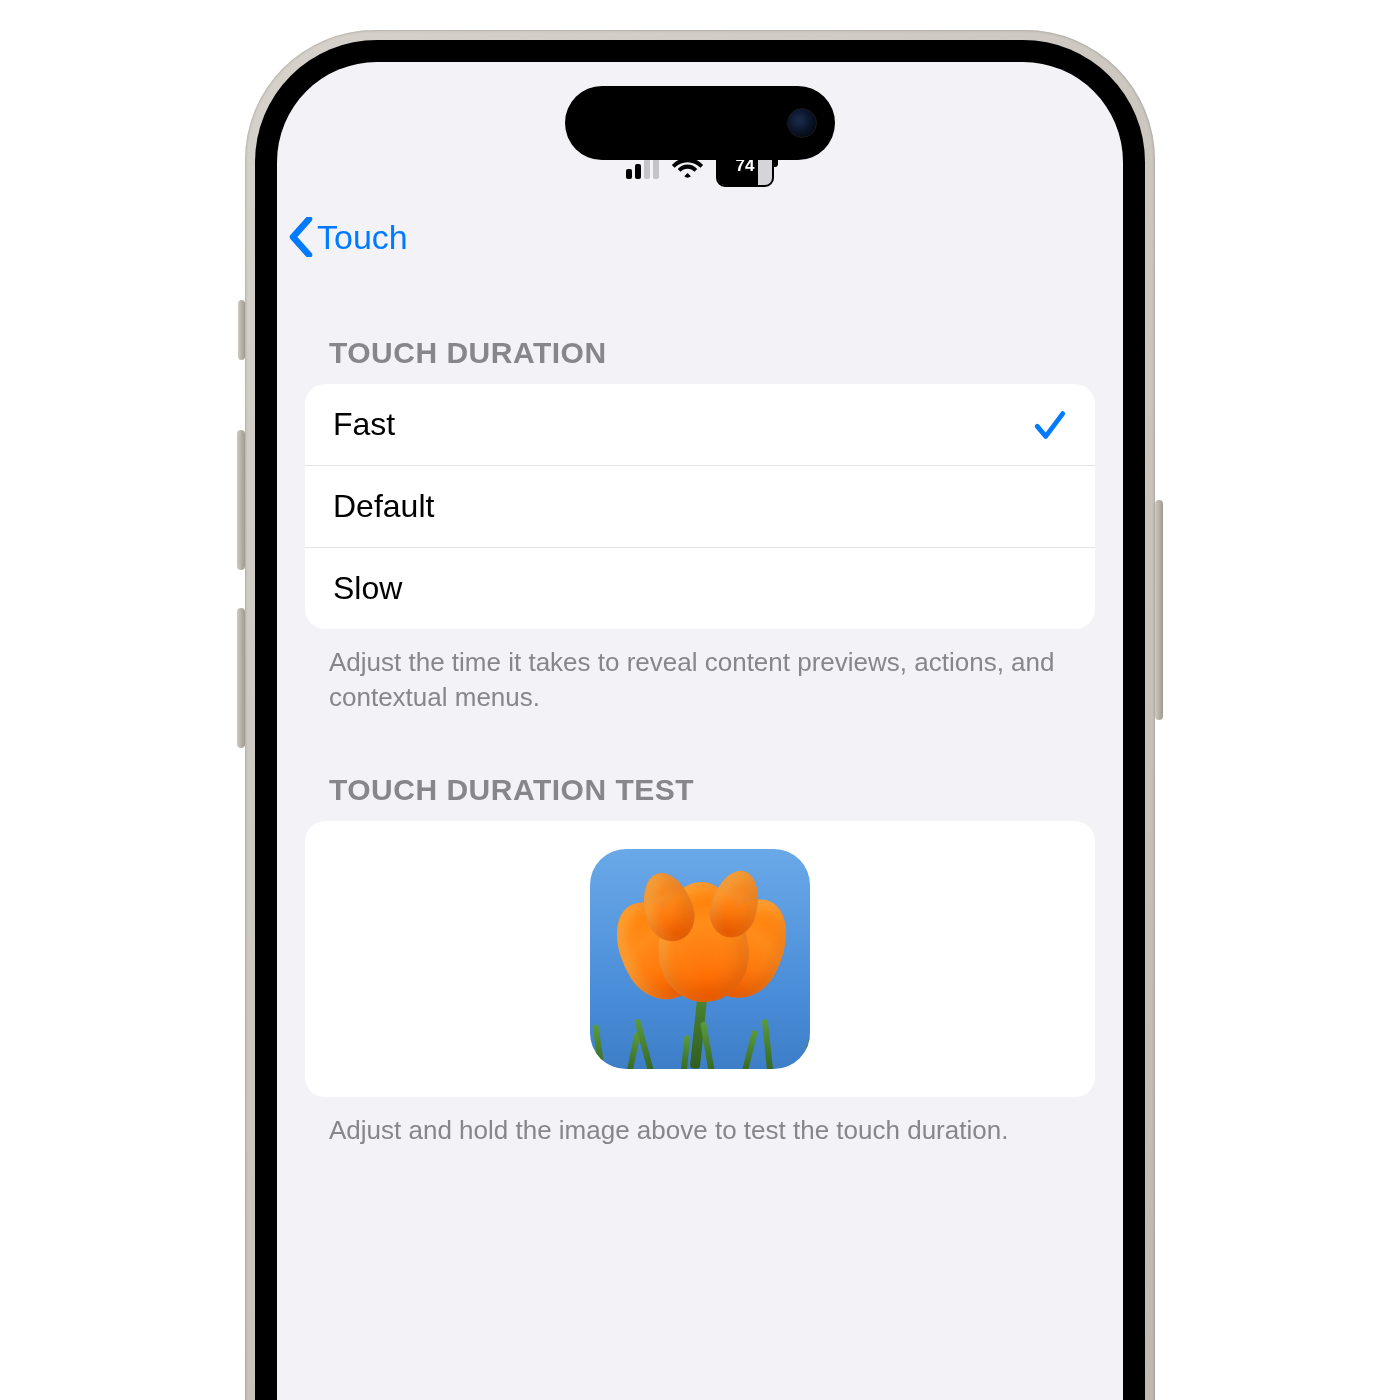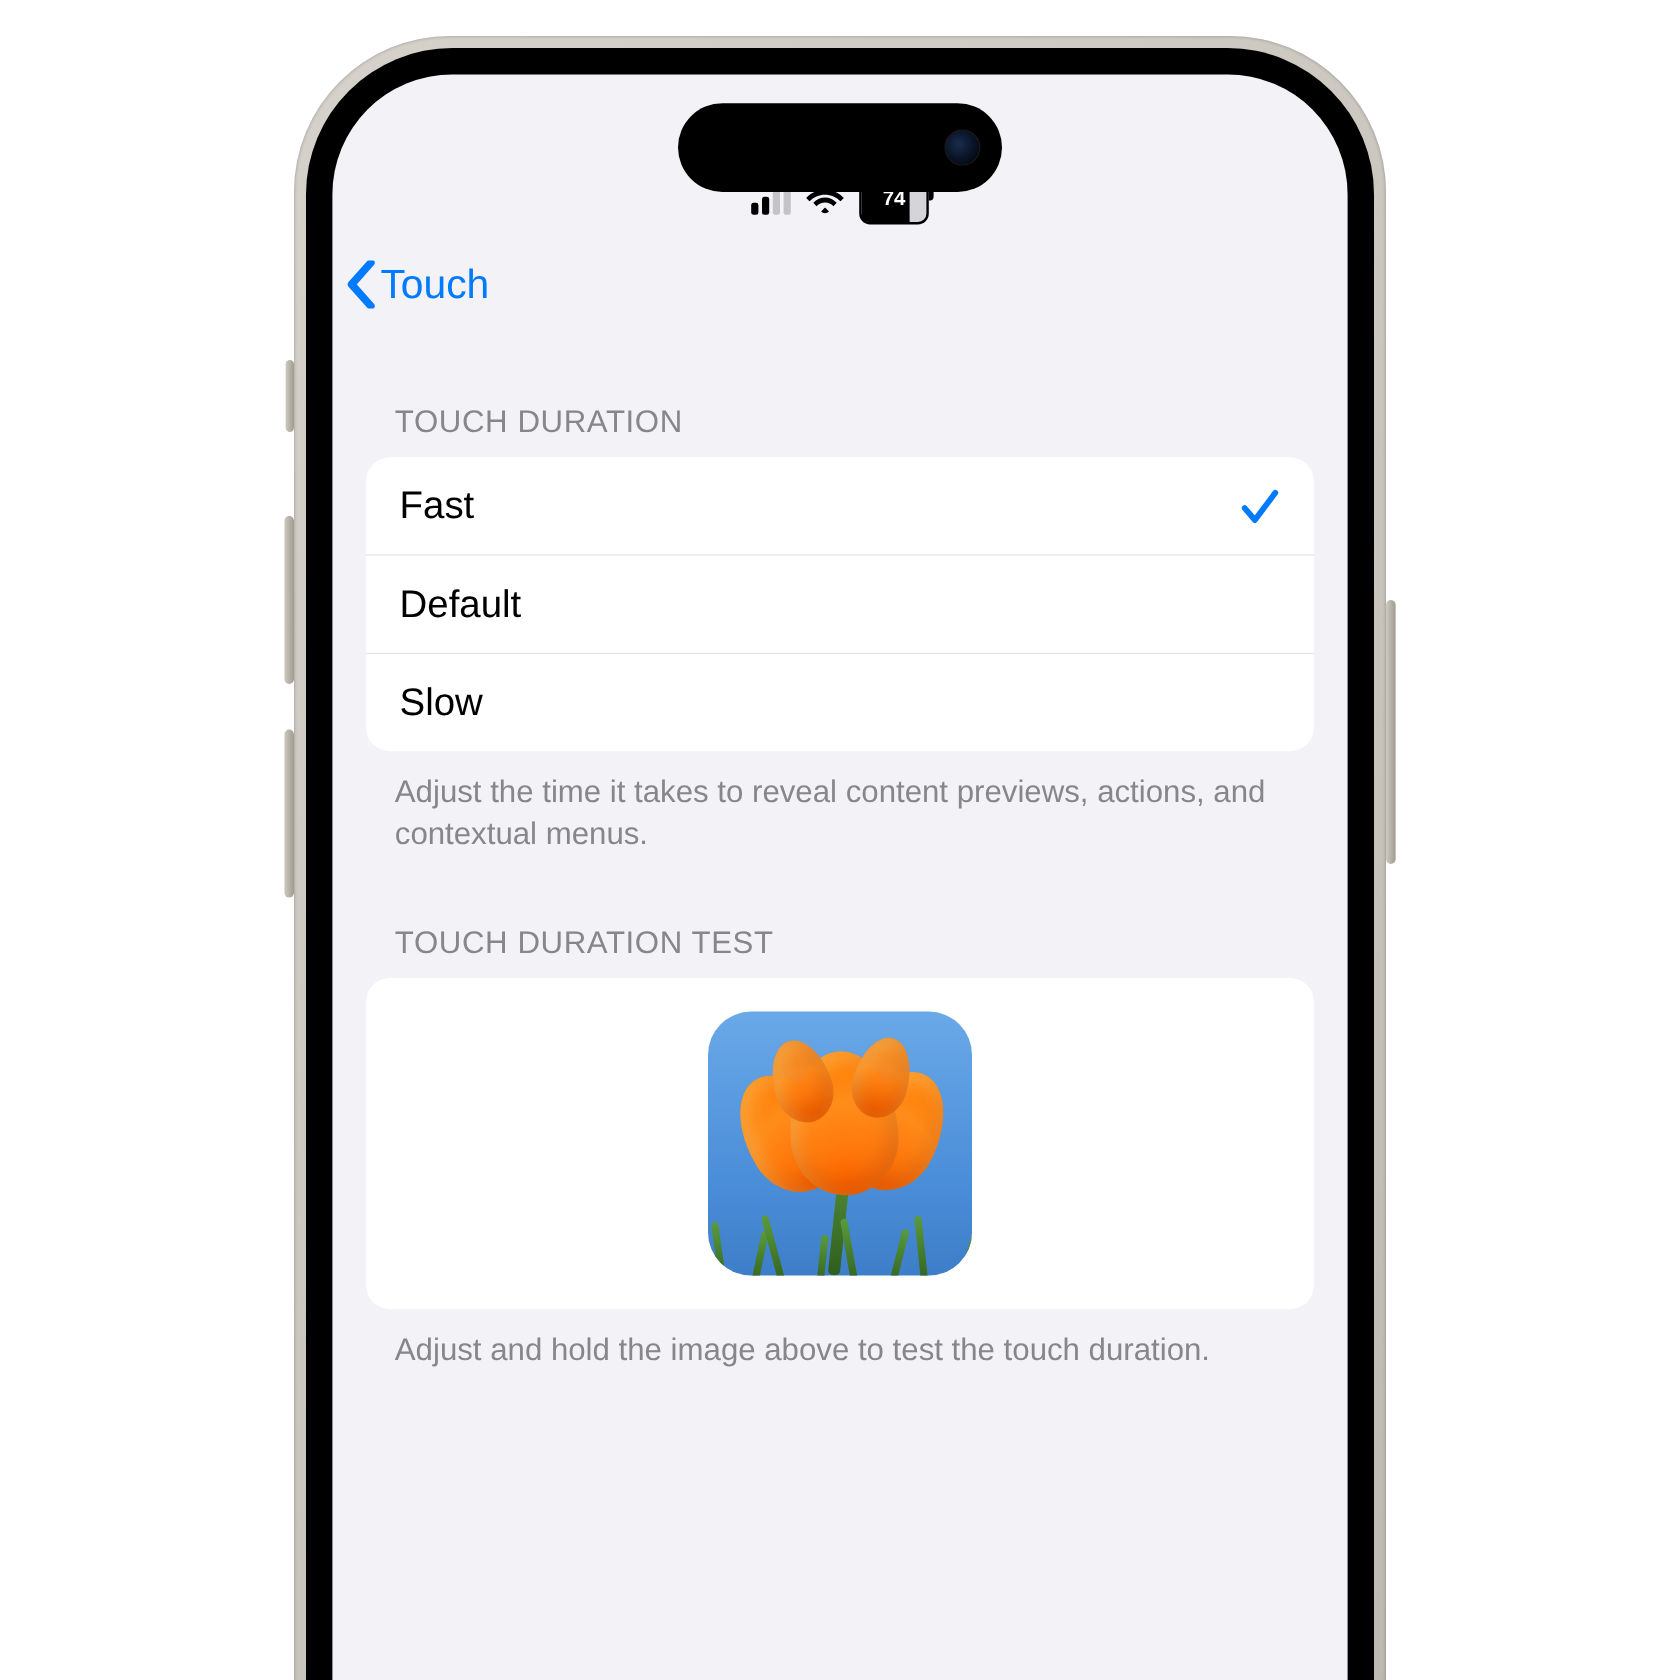--- a/index.html
+++ b/index.html
@@ -154,23 +154,23 @@
     .chevron-left svg { width:100%; height:100%; }
 
     .content {
       position: absolute;
       top: 250px;
       left: 0; right: 0; bottom: 0;
       padding: 0 28px;
       overflow: hidden;
     }
     .section-header {
-      font-size: 26px;
+      font-size: 30px;
       color: #86868b;
-      font-weight: 400;
+      font-weight: 700;
       letter-spacing: 0.5px;
       padding: 24px 24px 14px 24px;
     }
     .card {
       background: #ffffff;
       border-radius: 20px;
       overflow: hidden;
     }
     .cell {
       display: flex;

